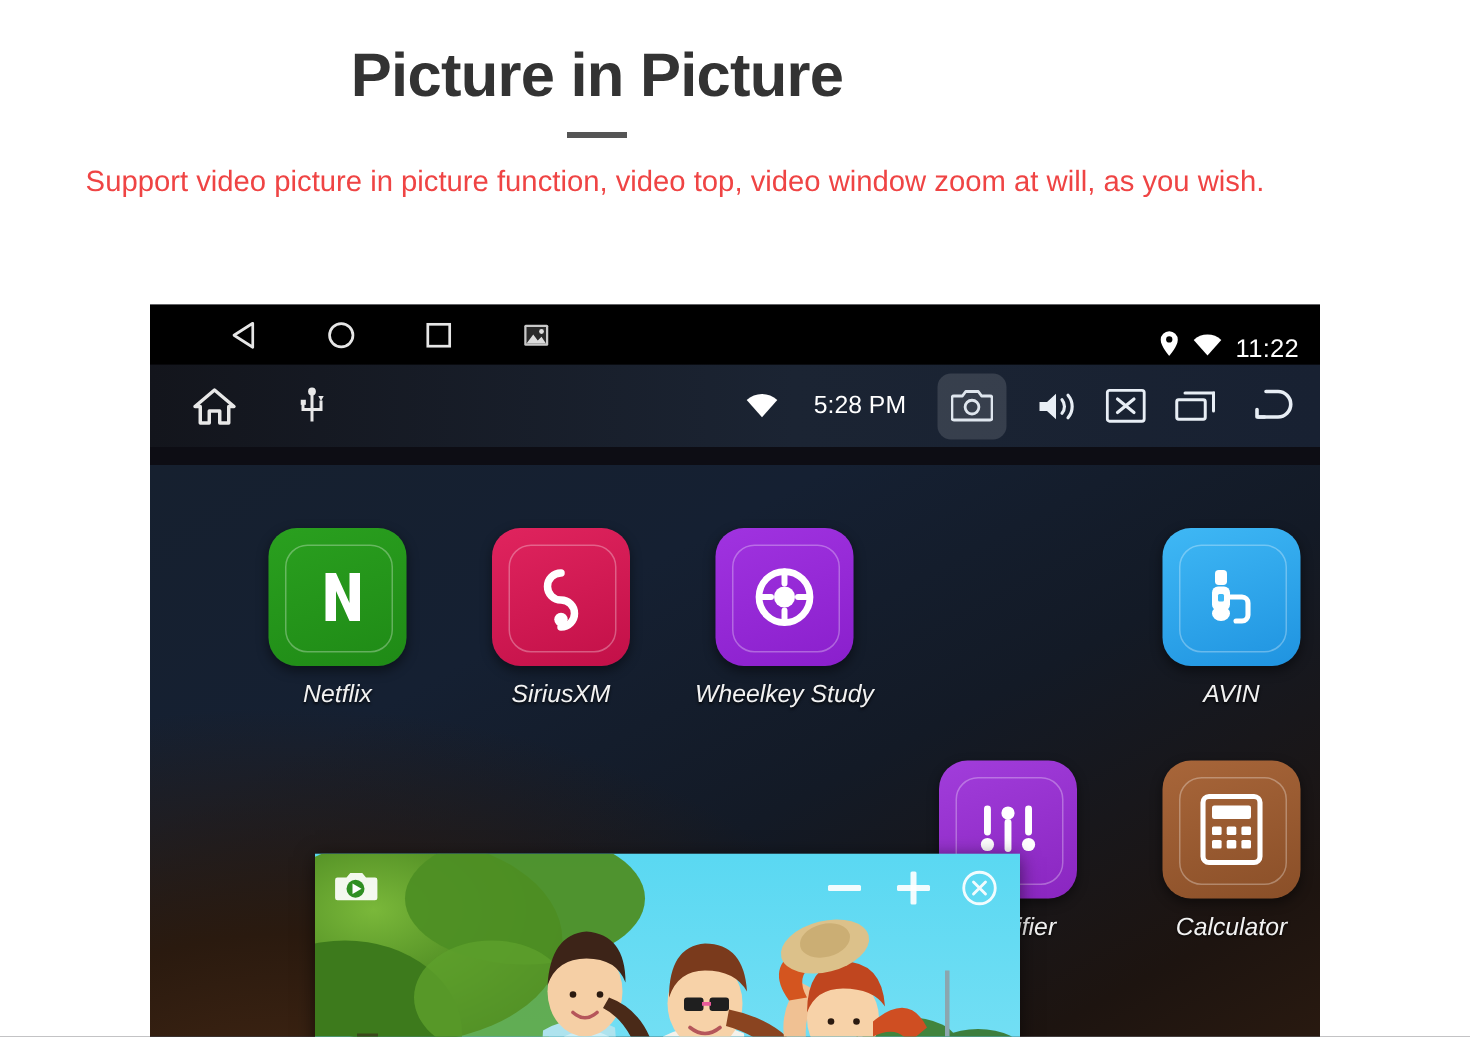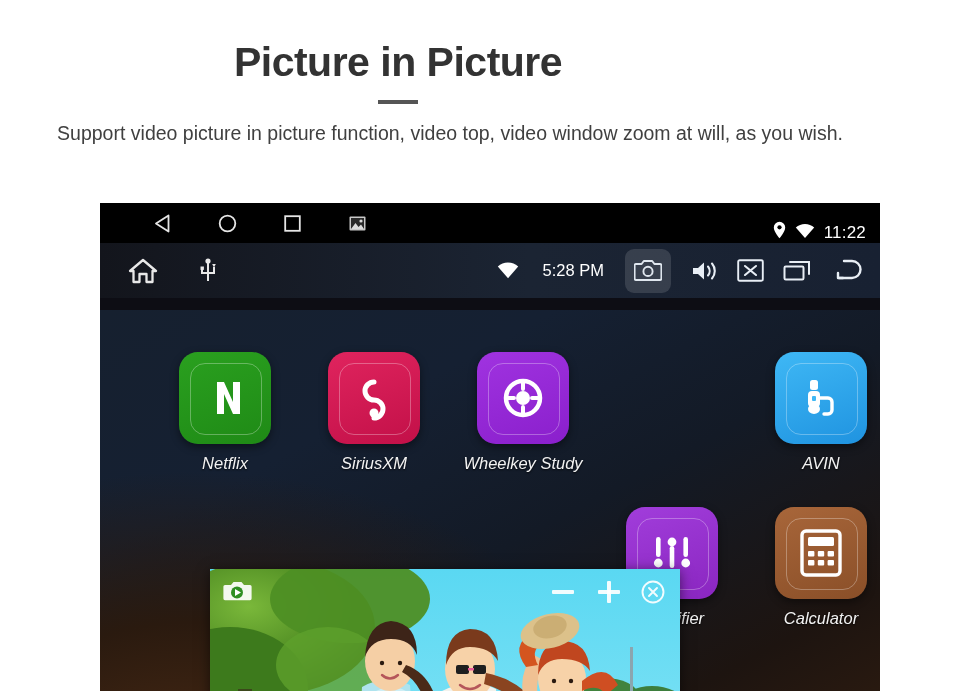--- a/index.html
+++ b/index.html
@@ -4,31 +4,31 @@
 <style>
   * { box-sizing: border-box; margin: 0; padding: 0; }
   html, body {
     width: 980px; height: 691px;
     background: #ffffff;
     font-family: "Liberation Sans", sans-serif;
     overflow: hidden;
   }
 
   
-  .page-header { width: 796px; padding-top: 40px; text-align: center; }
+  .page-header { width: 796px; padding-top: 28px; text-align: center; }
   .page-title {
     font-size: 41px; font-weight: bold; color: #333333;
     letter-spacing: -0.5px; line-height: 1.12;
   }
   .title-divider {
     width: 40px; height: 4px; background: #555555;
     margin: 14px auto 16px auto;
   }
   .page-subtitle {
-    font-size: 19.5px; color: #404040; line-height: 1.42;
+    font-size: 19.5px; color: #ef4444; line-height: 1.42;
     width: 900px; margin: 0 auto; font-weight: normal;
   }
 
   
   .device {
     position: absolute; left: 100px; top: 203px;
     width: 780px; height: 488px;
     overflow: hidden; background: #0d0d14;
   }
 

